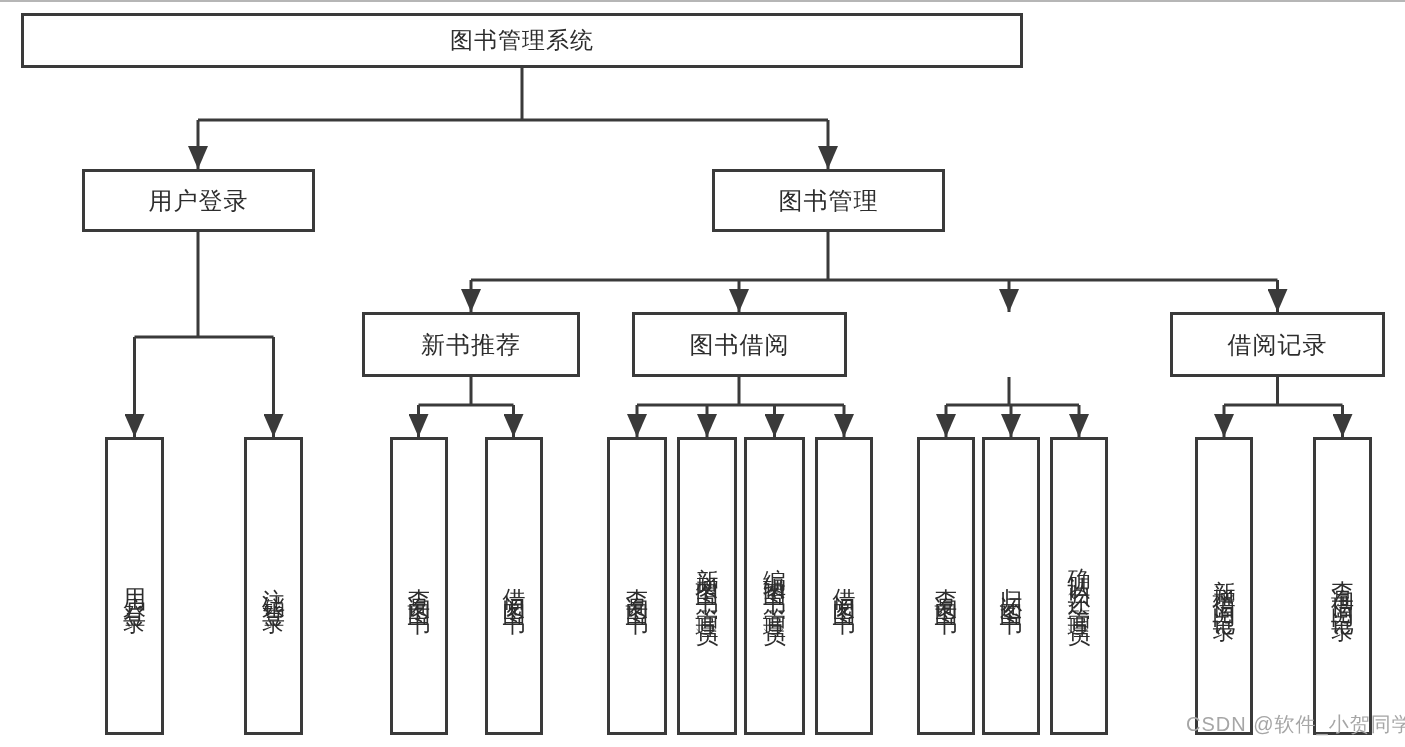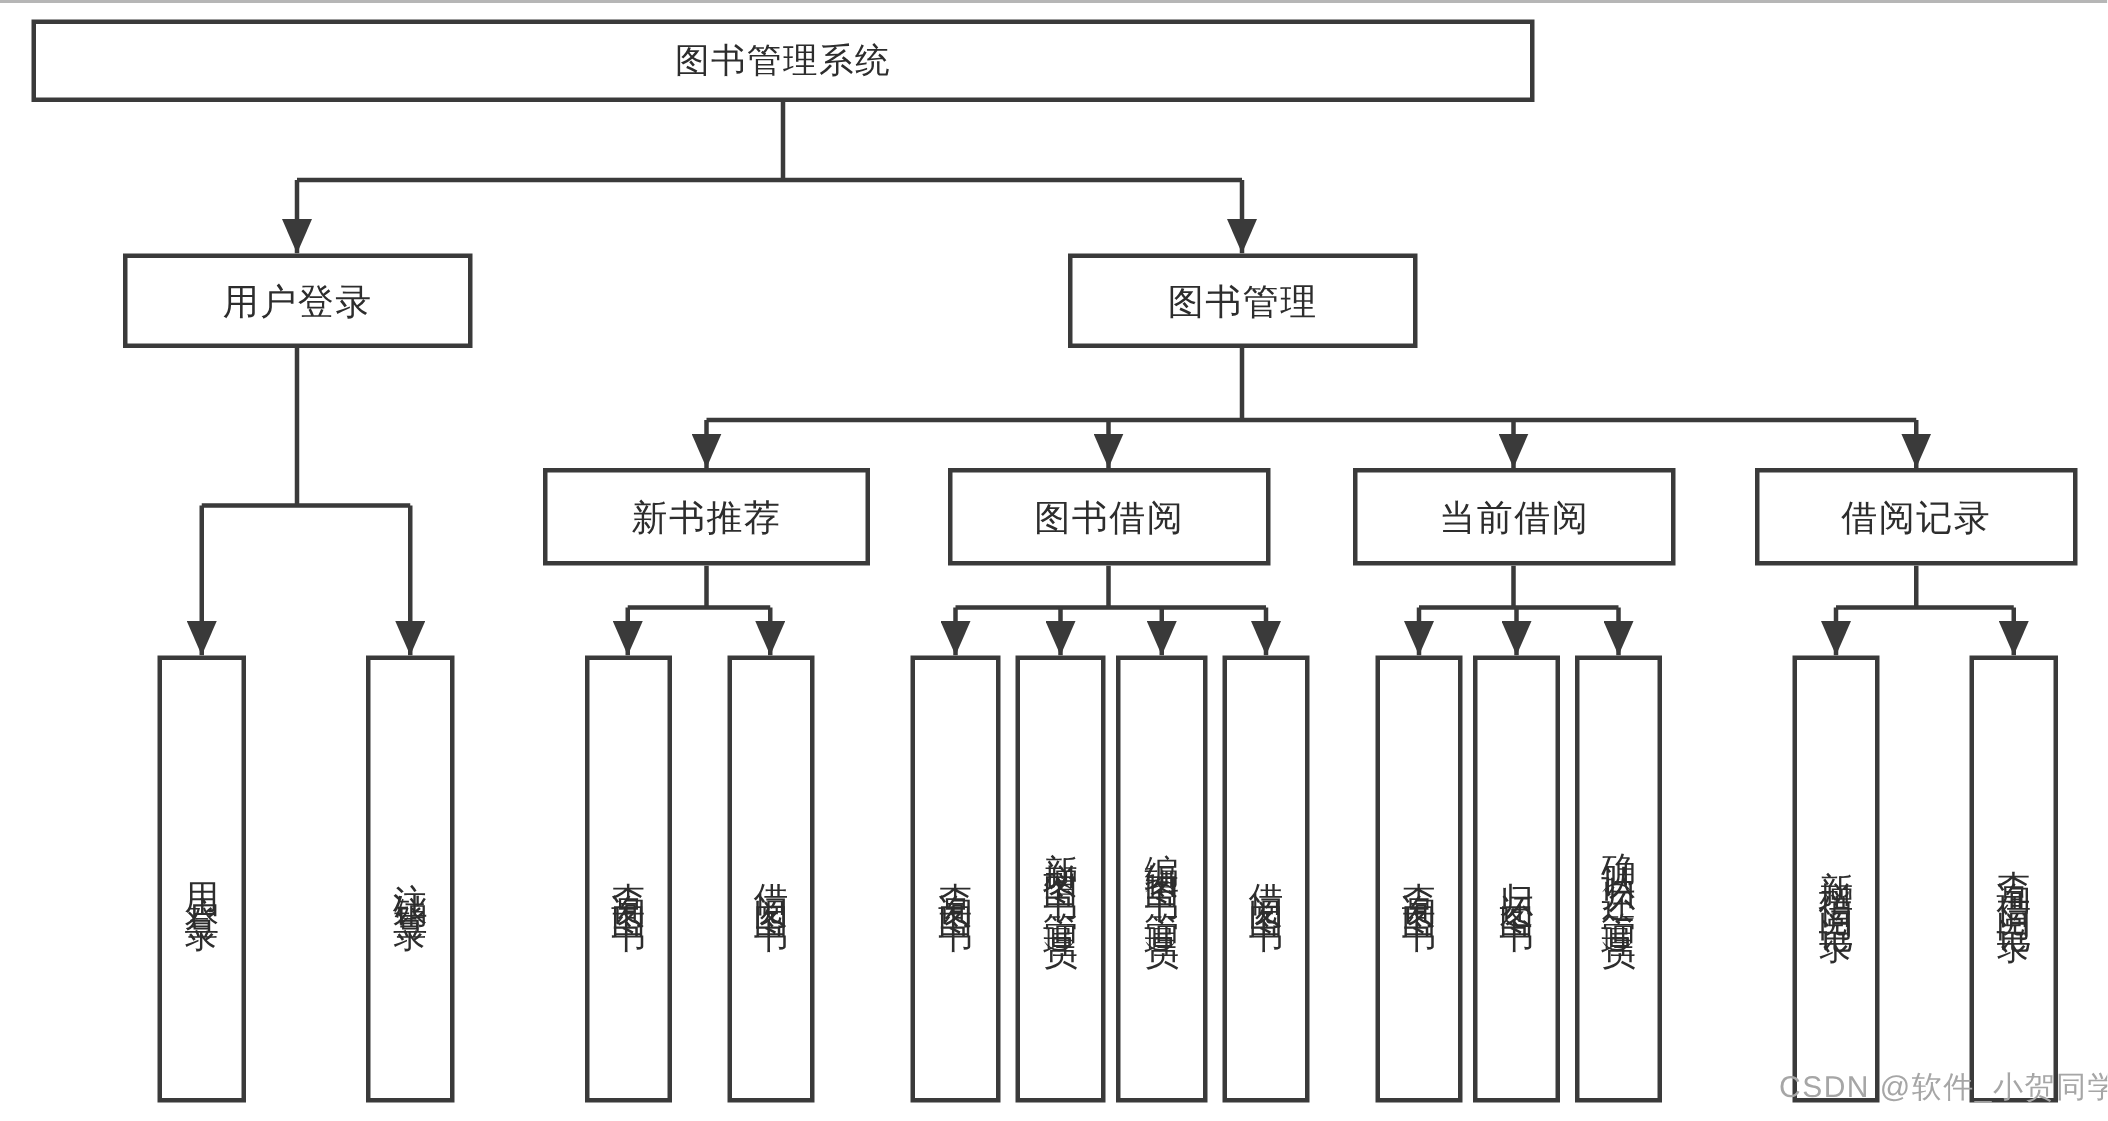--- a/index.html
+++ b/index.html
@@ -88,21 +88,20 @@
     </g>
   </svg>
 
   <div class="hnode title" style="left:21px; top:13px; width:1002px; height:55px;">图书管理系统</div>
 
   <div class="hnode" style="left:82px; top:169px; width:233px; height:63px;">用户登录</div>
   <div class="hnode" style="left:362px; top:312px; width:218px; height:65px;">新书推荐</div>
 
   <div class="hnode" style="left:712px; top:169px; width:233px; height:63px;">图书管理</div>
   <div class="hnode" style="left:632px; top:312px; width:215px; height:65px;">图书借阅</div>
-  <div class="hnode" style="left:902px; top:312px; width:215px; height:65px;">当前借阅</div>
   <div class="hnode" style="left:1170px; top:312px; width:215px; height:65px;">借阅记录</div>
 
   <div class="vnode" style="left:105px; width:59px;">
     <span>用户登录</span>
   </div>
   <div class="vnode" style="left:244px; width:59px;">
     <span>注销登录</span>
   </div>
 
   <div class="vnode" style="left:390px; width:58px;">

